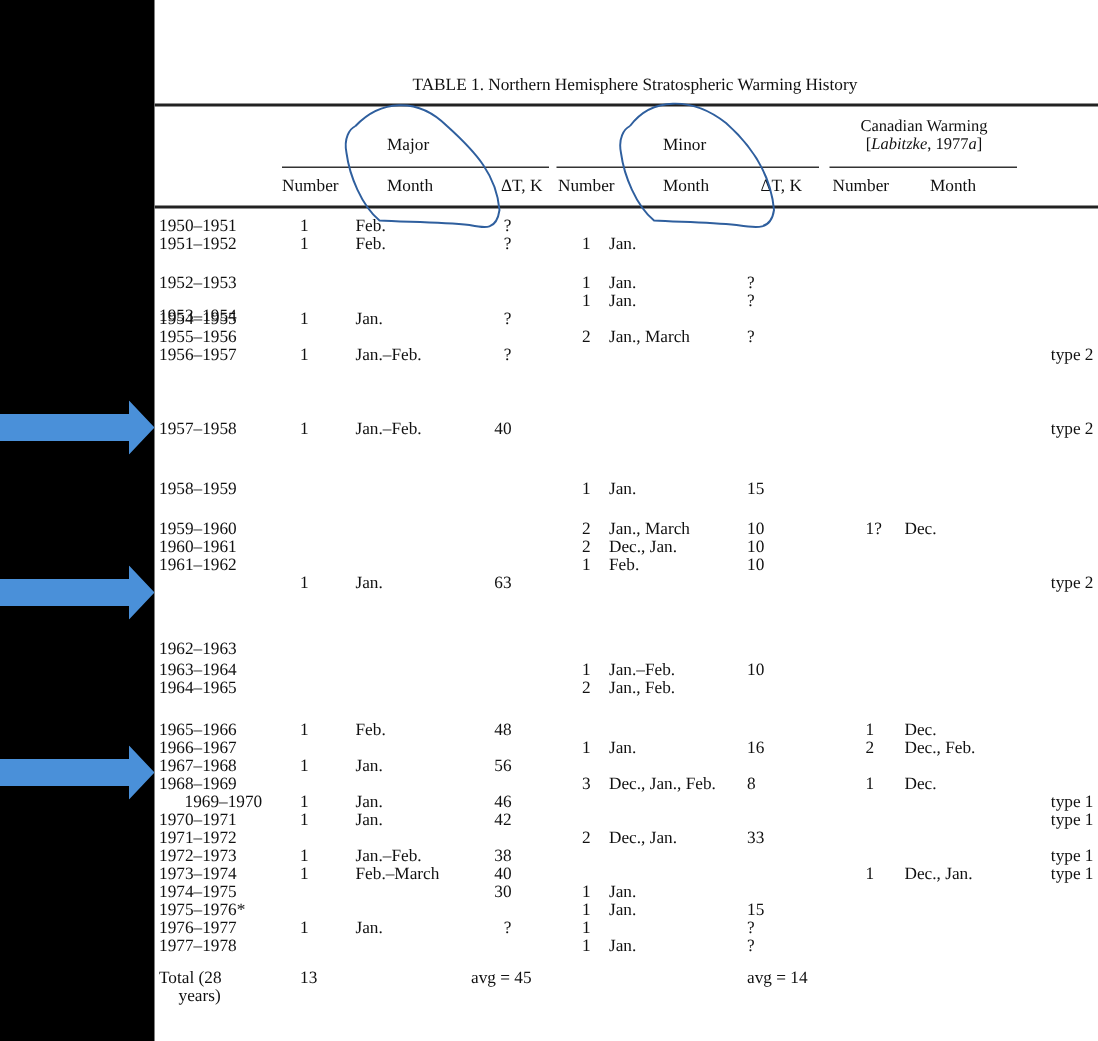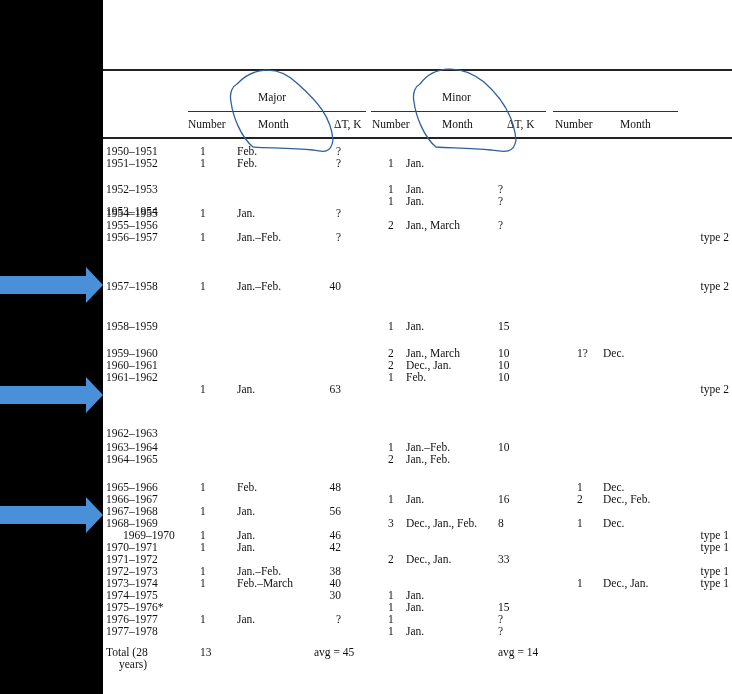--- a/index.html
+++ b/index.html
@@ -15,25 +15,30 @@
   .hsm { font-size:11px; line-height:12px; text-align:center; }
   .cell { font-size:11.5px; line-height:12px; }
   .r { text-align:right; }
   .arrow { position:absolute; left:0; width:103px; height:36px; }
   .annot { position:absolute; pointer-events:none; }
 </style>
 </head>
 <body>
 
 <div id="page">
+  <div class="abs caption">TABLE 1.   Northern Hemisphere Stratospheric Warming History</div>
 
   <div class="rule-thick" style="top:69px;"></div>
 
   <div class="abs hdr" style="left:155px; top:91px;">Major</div>
   <div class="abs hdr" style="left:339px; top:91px;">Minor</div>
+  <div class="abs hsm" style="left:448px; top:78px; width:130px;">
+    <div>Canadian Warming</div>
+    <div><span>[</span><i>Labitzke</i><span>, 1977</span><i>a</i><span>]</span></div>
+  </div>
 
   <div class="rule-thin" style="top:111px; left:85px; width:178px;"></div>
   <div class="rule-thin" style="top:111px; left:268px; width:175px;"></div>
   <div class="rule-thin" style="top:111px; left:450px; width:125px;"></div>
 
   <div class="abs hdr" style="left:85px; top:118px;">Number</div>
   <div class="abs hdr" style="left:155px; top:118px;">Month</div>
   <div class="abs hdr" style="left:231px; top:118px;">ΔT, K</div>
   <div class="abs hdr" style="left:269px; top:118px;">Number</div>
   <div class="abs hdr" style="left:339px; top:118px;">Month</div>

